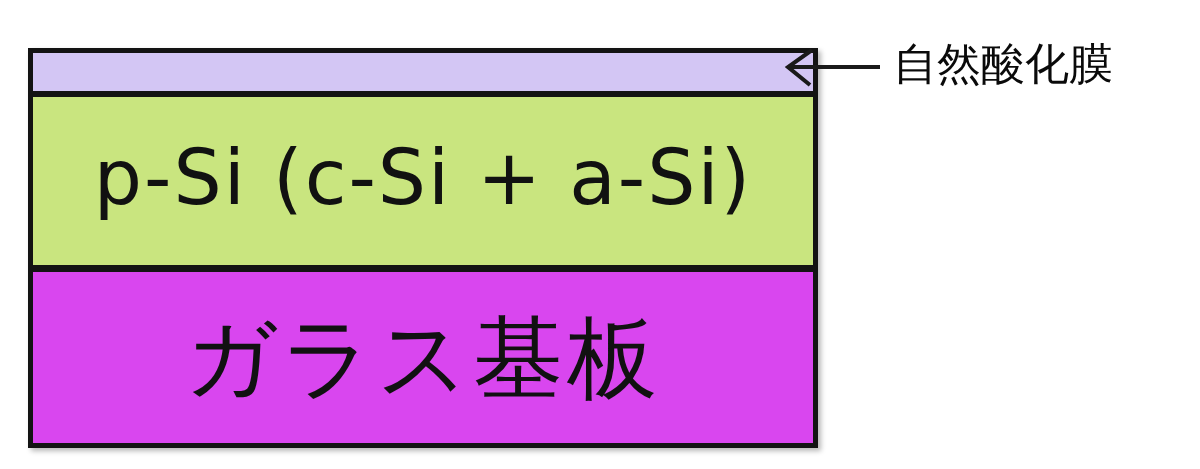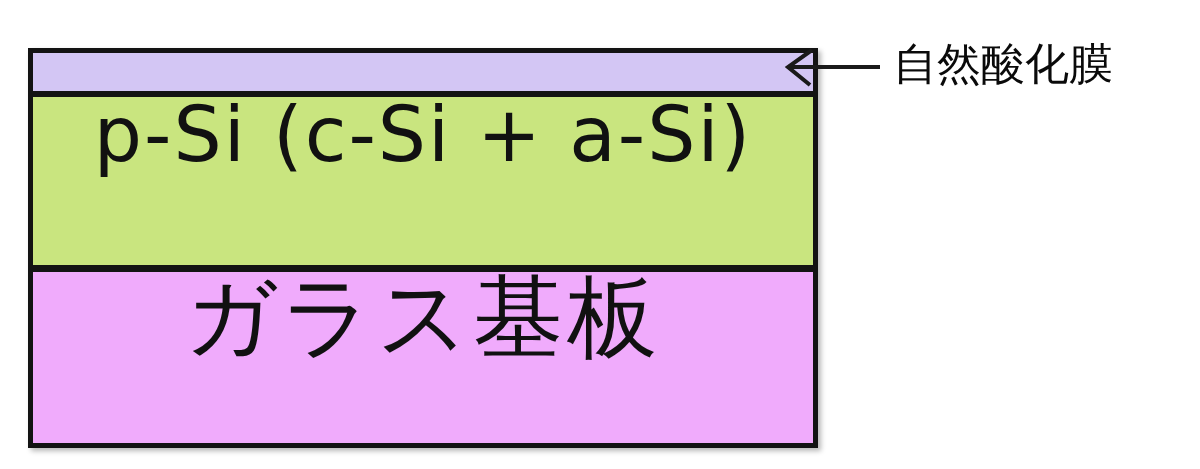--- a/index.html
+++ b/index.html
@@ -22,20 +22,21 @@
     width: 790px;
     height: 400px;
     border: 5px solid #131313;
     display: flex;
     flex-direction: column;
     box-shadow: 3px 3px 5px rgba(0,0,0,0.28);
     background: #131313;
   }
   .layer {
     display: flex;
+    align-items: center;
     justify-content: center;
     overflow: hidden;
   }
   .layer-oxide  { flex: 0 0 38px; }
   .layer-psi    { flex: 0 0 168px; }
   .layer-glass  { flex: 1 1 auto; }
   .divider-1    { flex: 0 0 6px; background: #131313; }
   .divider-2    { flex: 0 0 7px; background: #131313; }
 
   .layer-label {
@@ -86,21 +87,21 @@
     <div class="layer layer-oxide" style="background-color: rgb(211, 198, 244);"></div>
 
     <div class="divider-1"></div>
 
     <div class="layer layer-psi" style="background-color: rgb(201, 229, 127);">
       <span class="layer-label label-latin">p-Si (c-Si + a-Si)</span>
     </div>
 
     <div class="divider-2"></div>
 
-    <div class="layer layer-glass" style="background-color: #f0abfc;">
+    <div class="layer layer-glass" style="background-color: #d946ef;">
       <span class="layer-label label-cjk">ガラス基板</span>
     </div>
   </div>
 
   <svg class="arrow-svg" viewBox="0 0 110 45" aria-hidden="true">
     <line x1="11" y1="22" x2="102" y2="22" stroke="#1a1a1a" stroke-width="4" stroke-linecap="butt"></line>
     <polyline points="34,5 10,22 32,40" fill="none" stroke="#1a1a1a" stroke-width="4" stroke-linejoin="miter" stroke-linecap="butt"></polyline>
   </svg>
 
   <div class="annotation-label">自然酸化膜</div>

